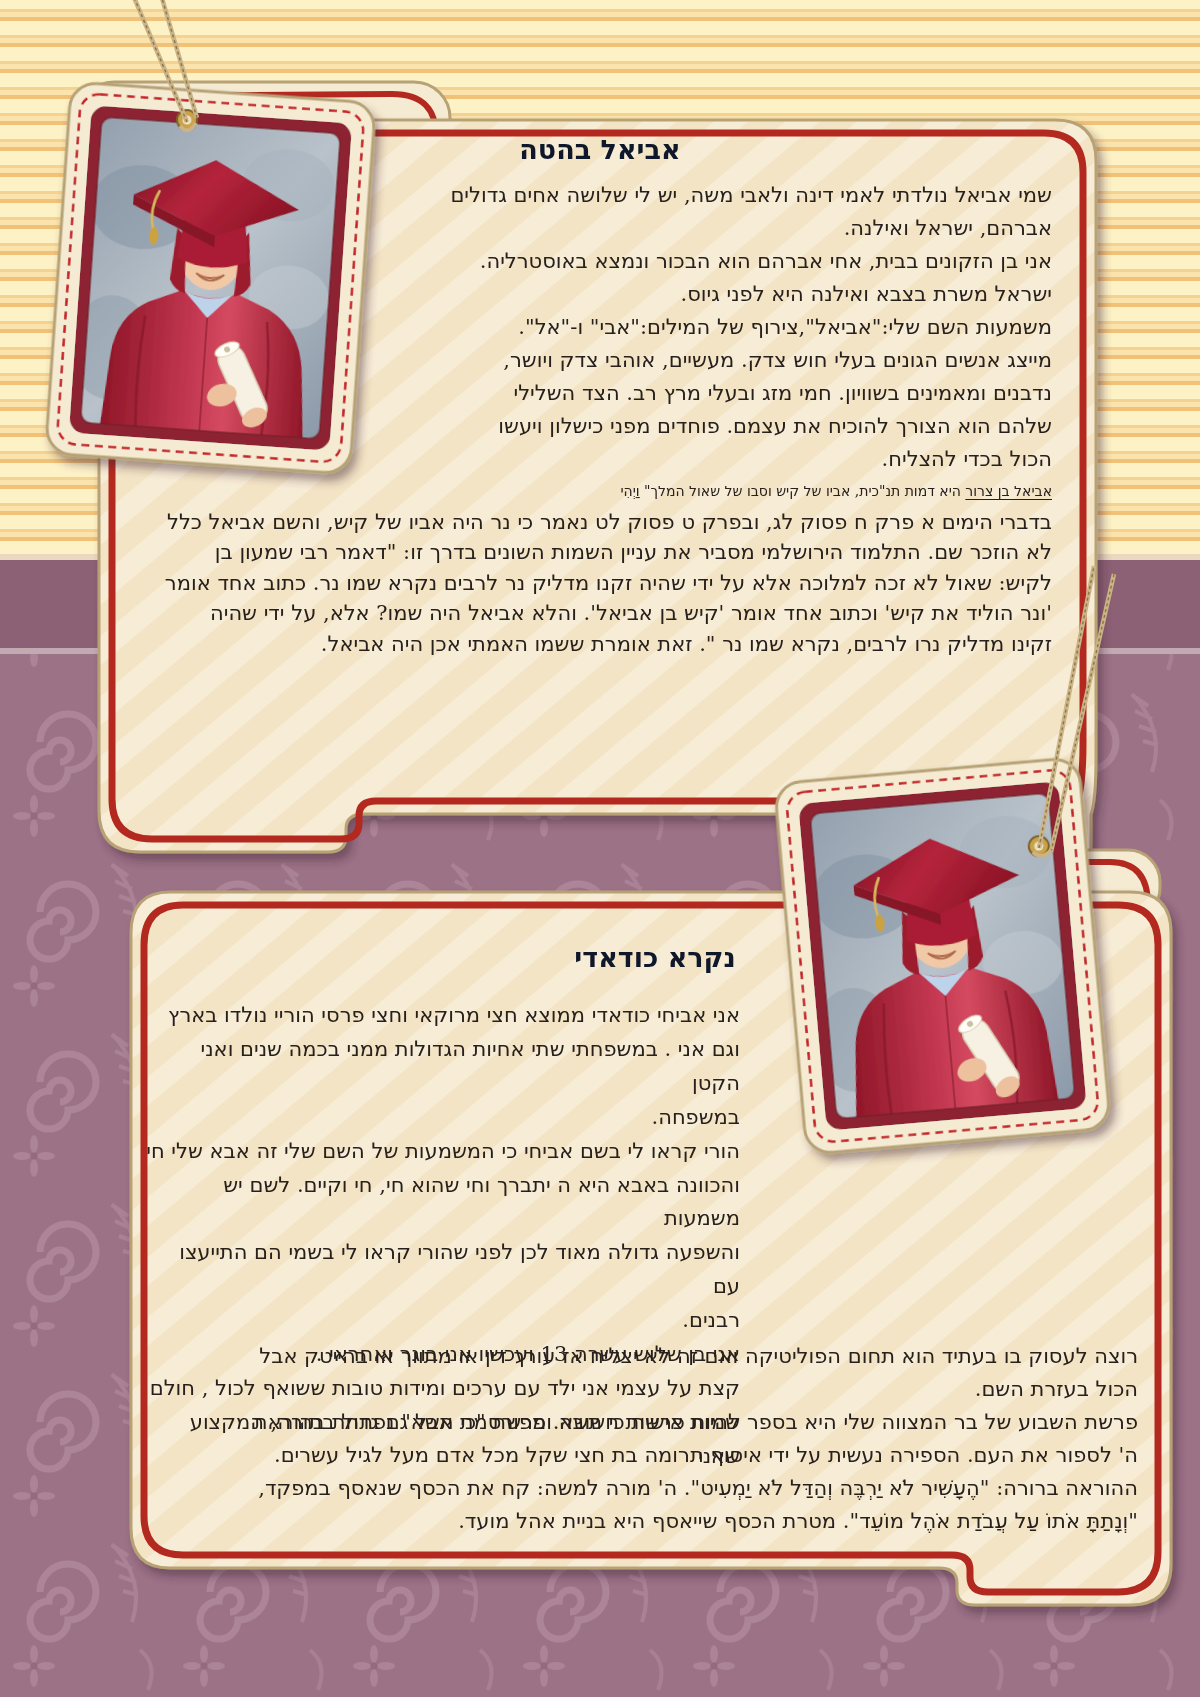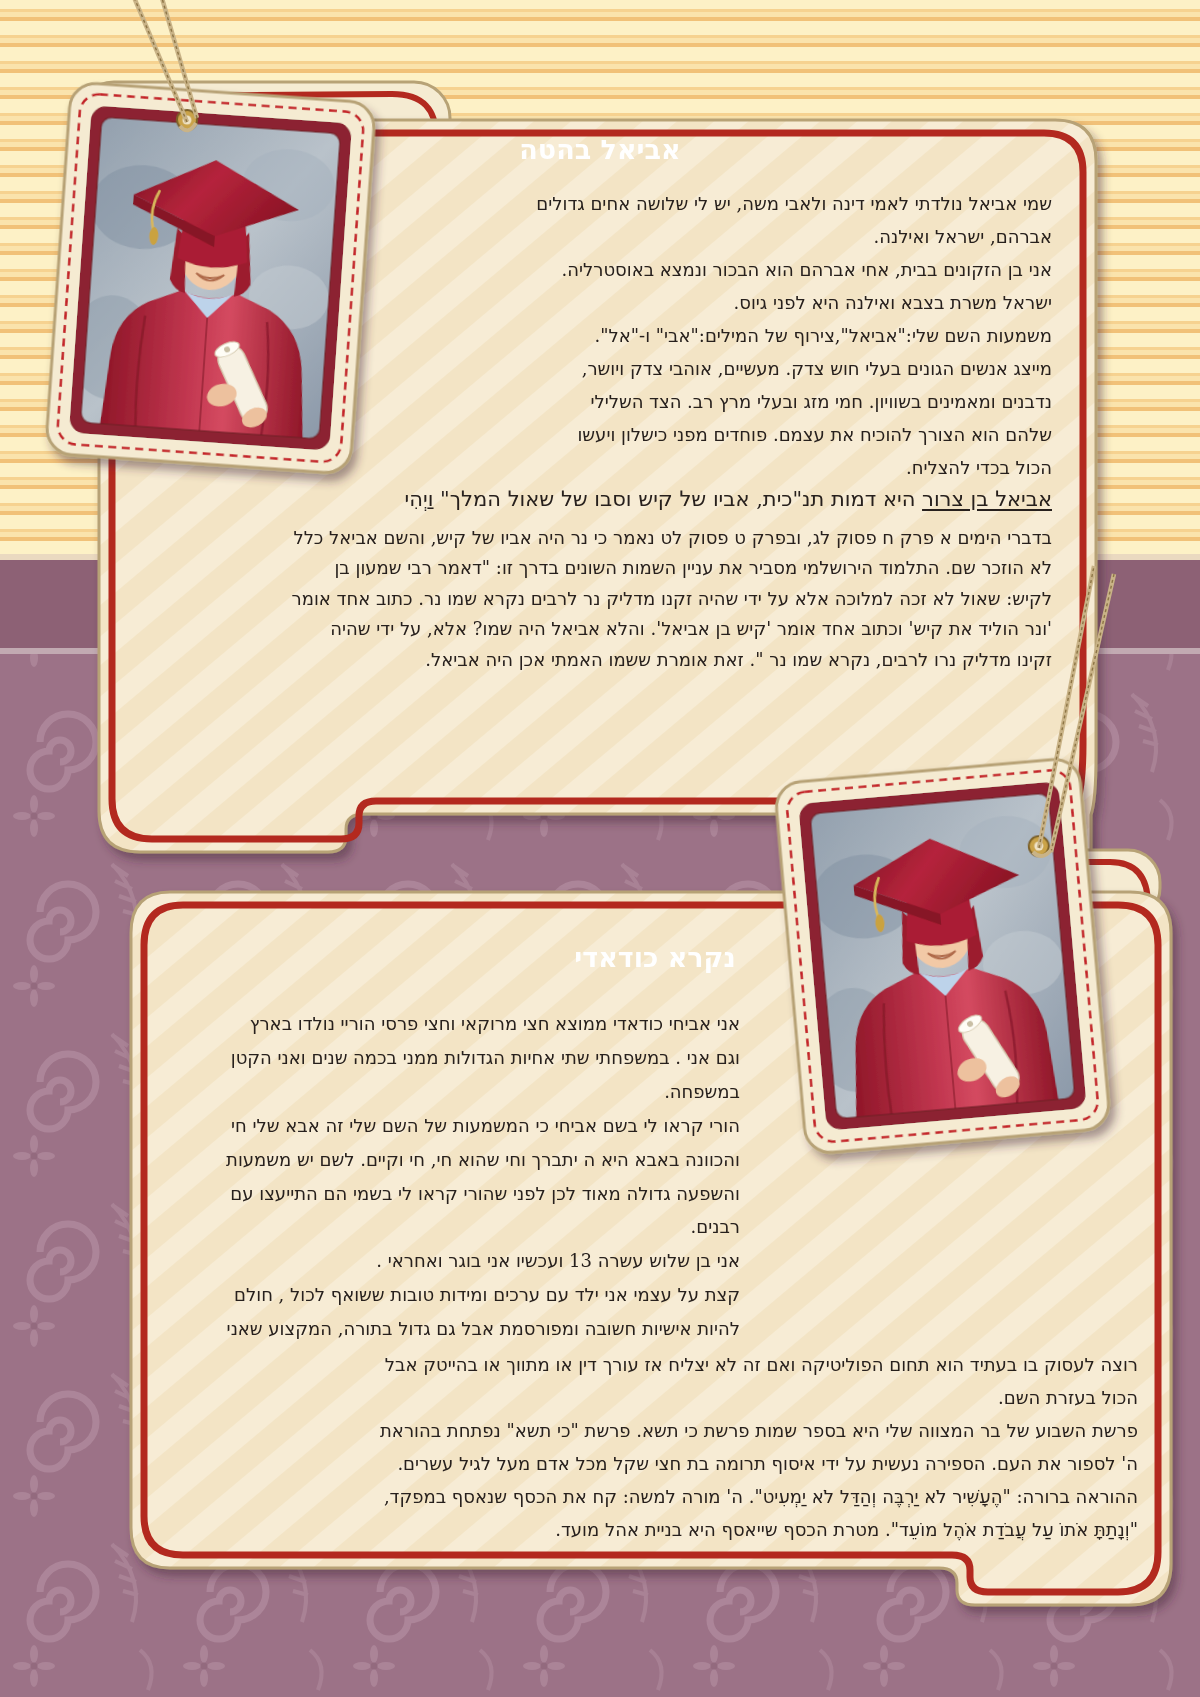--- a/index.html
+++ b/index.html
@@ -1,24 +1,24 @@
 <!DOCTYPE html>
 <html lang="he"><head>
 <meta charset="utf-8">
 <style>
   html,body{margin:0;padding:0;}
   body{width:1200px;height:1697px;position:relative;overflow:hidden;background:#9c7287;}
   .bg-svg{position:absolute;left:0;top:0;z-index:0;}
   .txt{position:absolute;z-index:3;direction:rtl;text-align:right;color:#27201d;
        font-family:"DejaVu Serif","DejaVu Sans",serif;}
-  .title{font-weight:bold;font-size:27px;color:#ffffff;text-align:center;
+  .title{font-weight:bold;font-size:27px;color:#0f172a;text-align:center;
          font-family:"DejaVu Serif","DejaVu Sans",serif;}
-  .lines{white-space:pre-line;font-size:18px;line-height:33px;margin-top:8px;}
+  .lines{white-space:pre-line;font-size:21px;line-height:33px;}
   .tight{line-height:30.6px;}
-  .bio{margin:0;font-size:21px;line-height:30.6px;}
+  .bio{margin:0;font-size:14px;line-height:30.6px;}
   .u{text-decoration:underline;text-underline-offset:3px;}
   .p1-title{left:150px;top:134px;width:900px;}
   .p1-body{left:130px;top:179px;width:922px;}
   .p2-title{left:165px;top:942px;width:980px;}
   .p2-body{left:146px;top:999px;width:594px;}
   .p2-body .lines{line-height:33.9px;}
   .p2-full{left:146px;top:1340px;width:992px;}
 </style>
 </head>
 <body>

